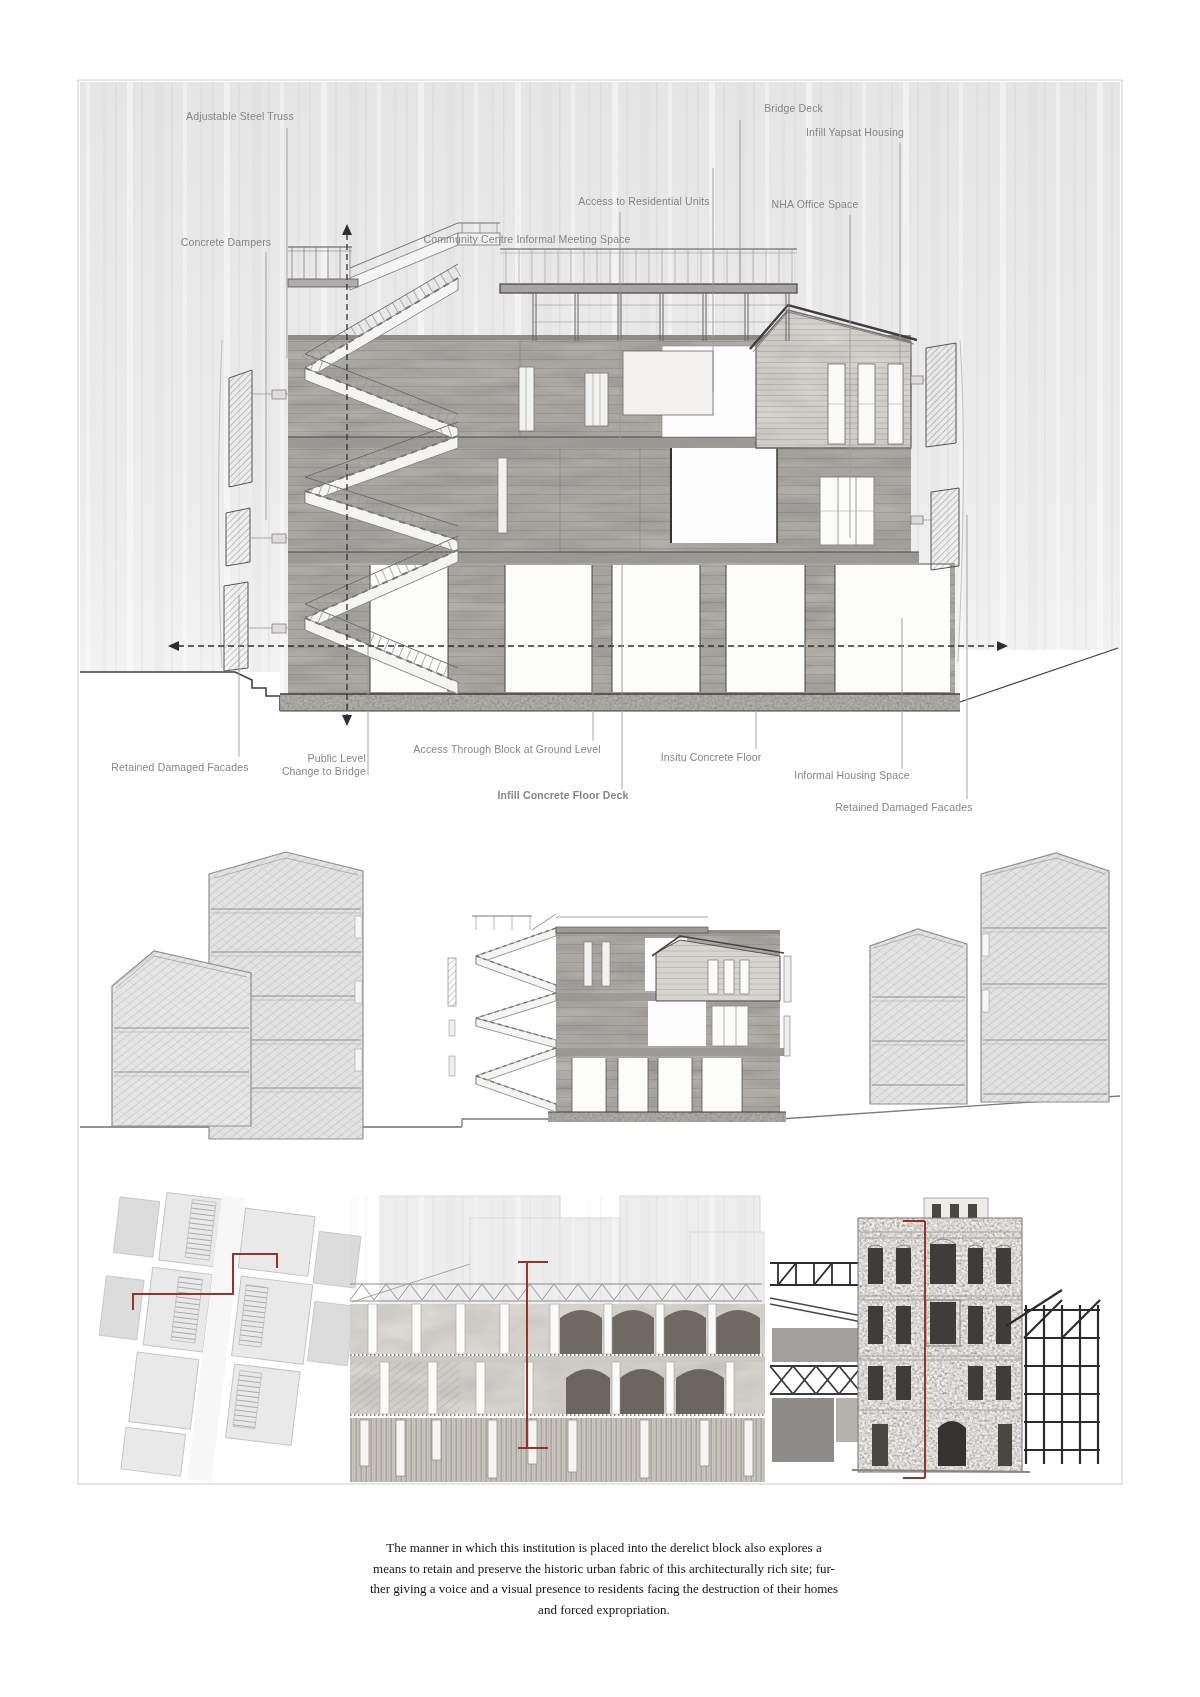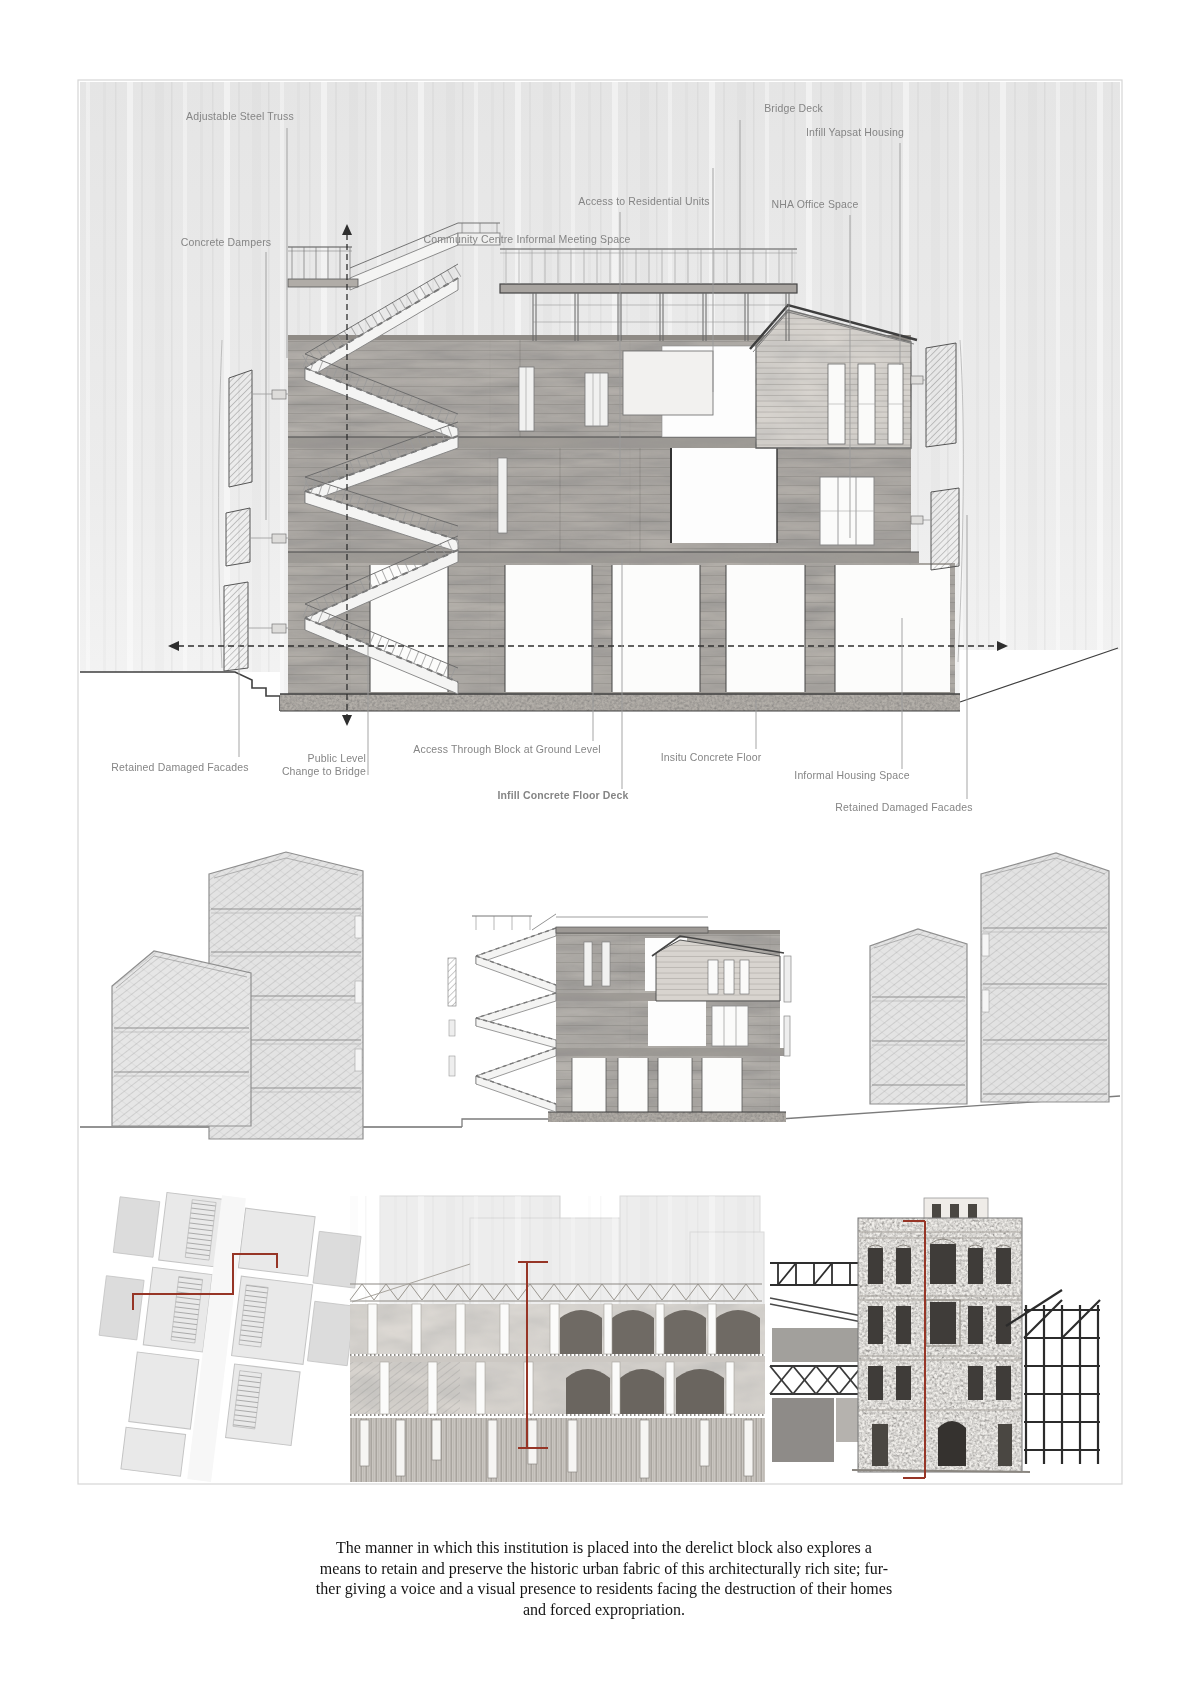--- a/index.html
+++ b/index.html
@@ -3,21 +3,21 @@
 <meta charset="utf-8">
 <style>
   html,body{margin:0;padding:0;background:#ffffff;}
   .page{position:relative;width:1200px;height:1697px;background:#ffffff;overflow:hidden;
         font-family:"Liberation Sans", sans-serif;}
   .art{position:absolute;left:0;top:0;width:1200px;height:1697px;}
   .ann{position:absolute;font-size:10.5px;letter-spacing:.15px;color:#858585;
        width:240px;text-align:center;white-space:pre-line;line-height:13px;}
   .ann.right{text-align:right;width:200px;}
   .caption{position:absolute;left:259px;top:1538px;width:690px;text-align:center;
-           font-family:"Liberation Serif", serif;font-size:16px;line-height:20.5px;
+           font-family:"Liberation Serif", serif;font-size:13px;line-height:20.5px;
            color:#141414;white-space:pre-line;}
 </style>
 </head>
 <body>
 
 <div class="page">
 
 <svg class="art" viewBox="0 0 1200 1697" xmlns="http://www.w3.org/2000/svg">
 <defs>
   <linearGradient id="skyg" x1="0" y1="0" x2="0" y2="1">

